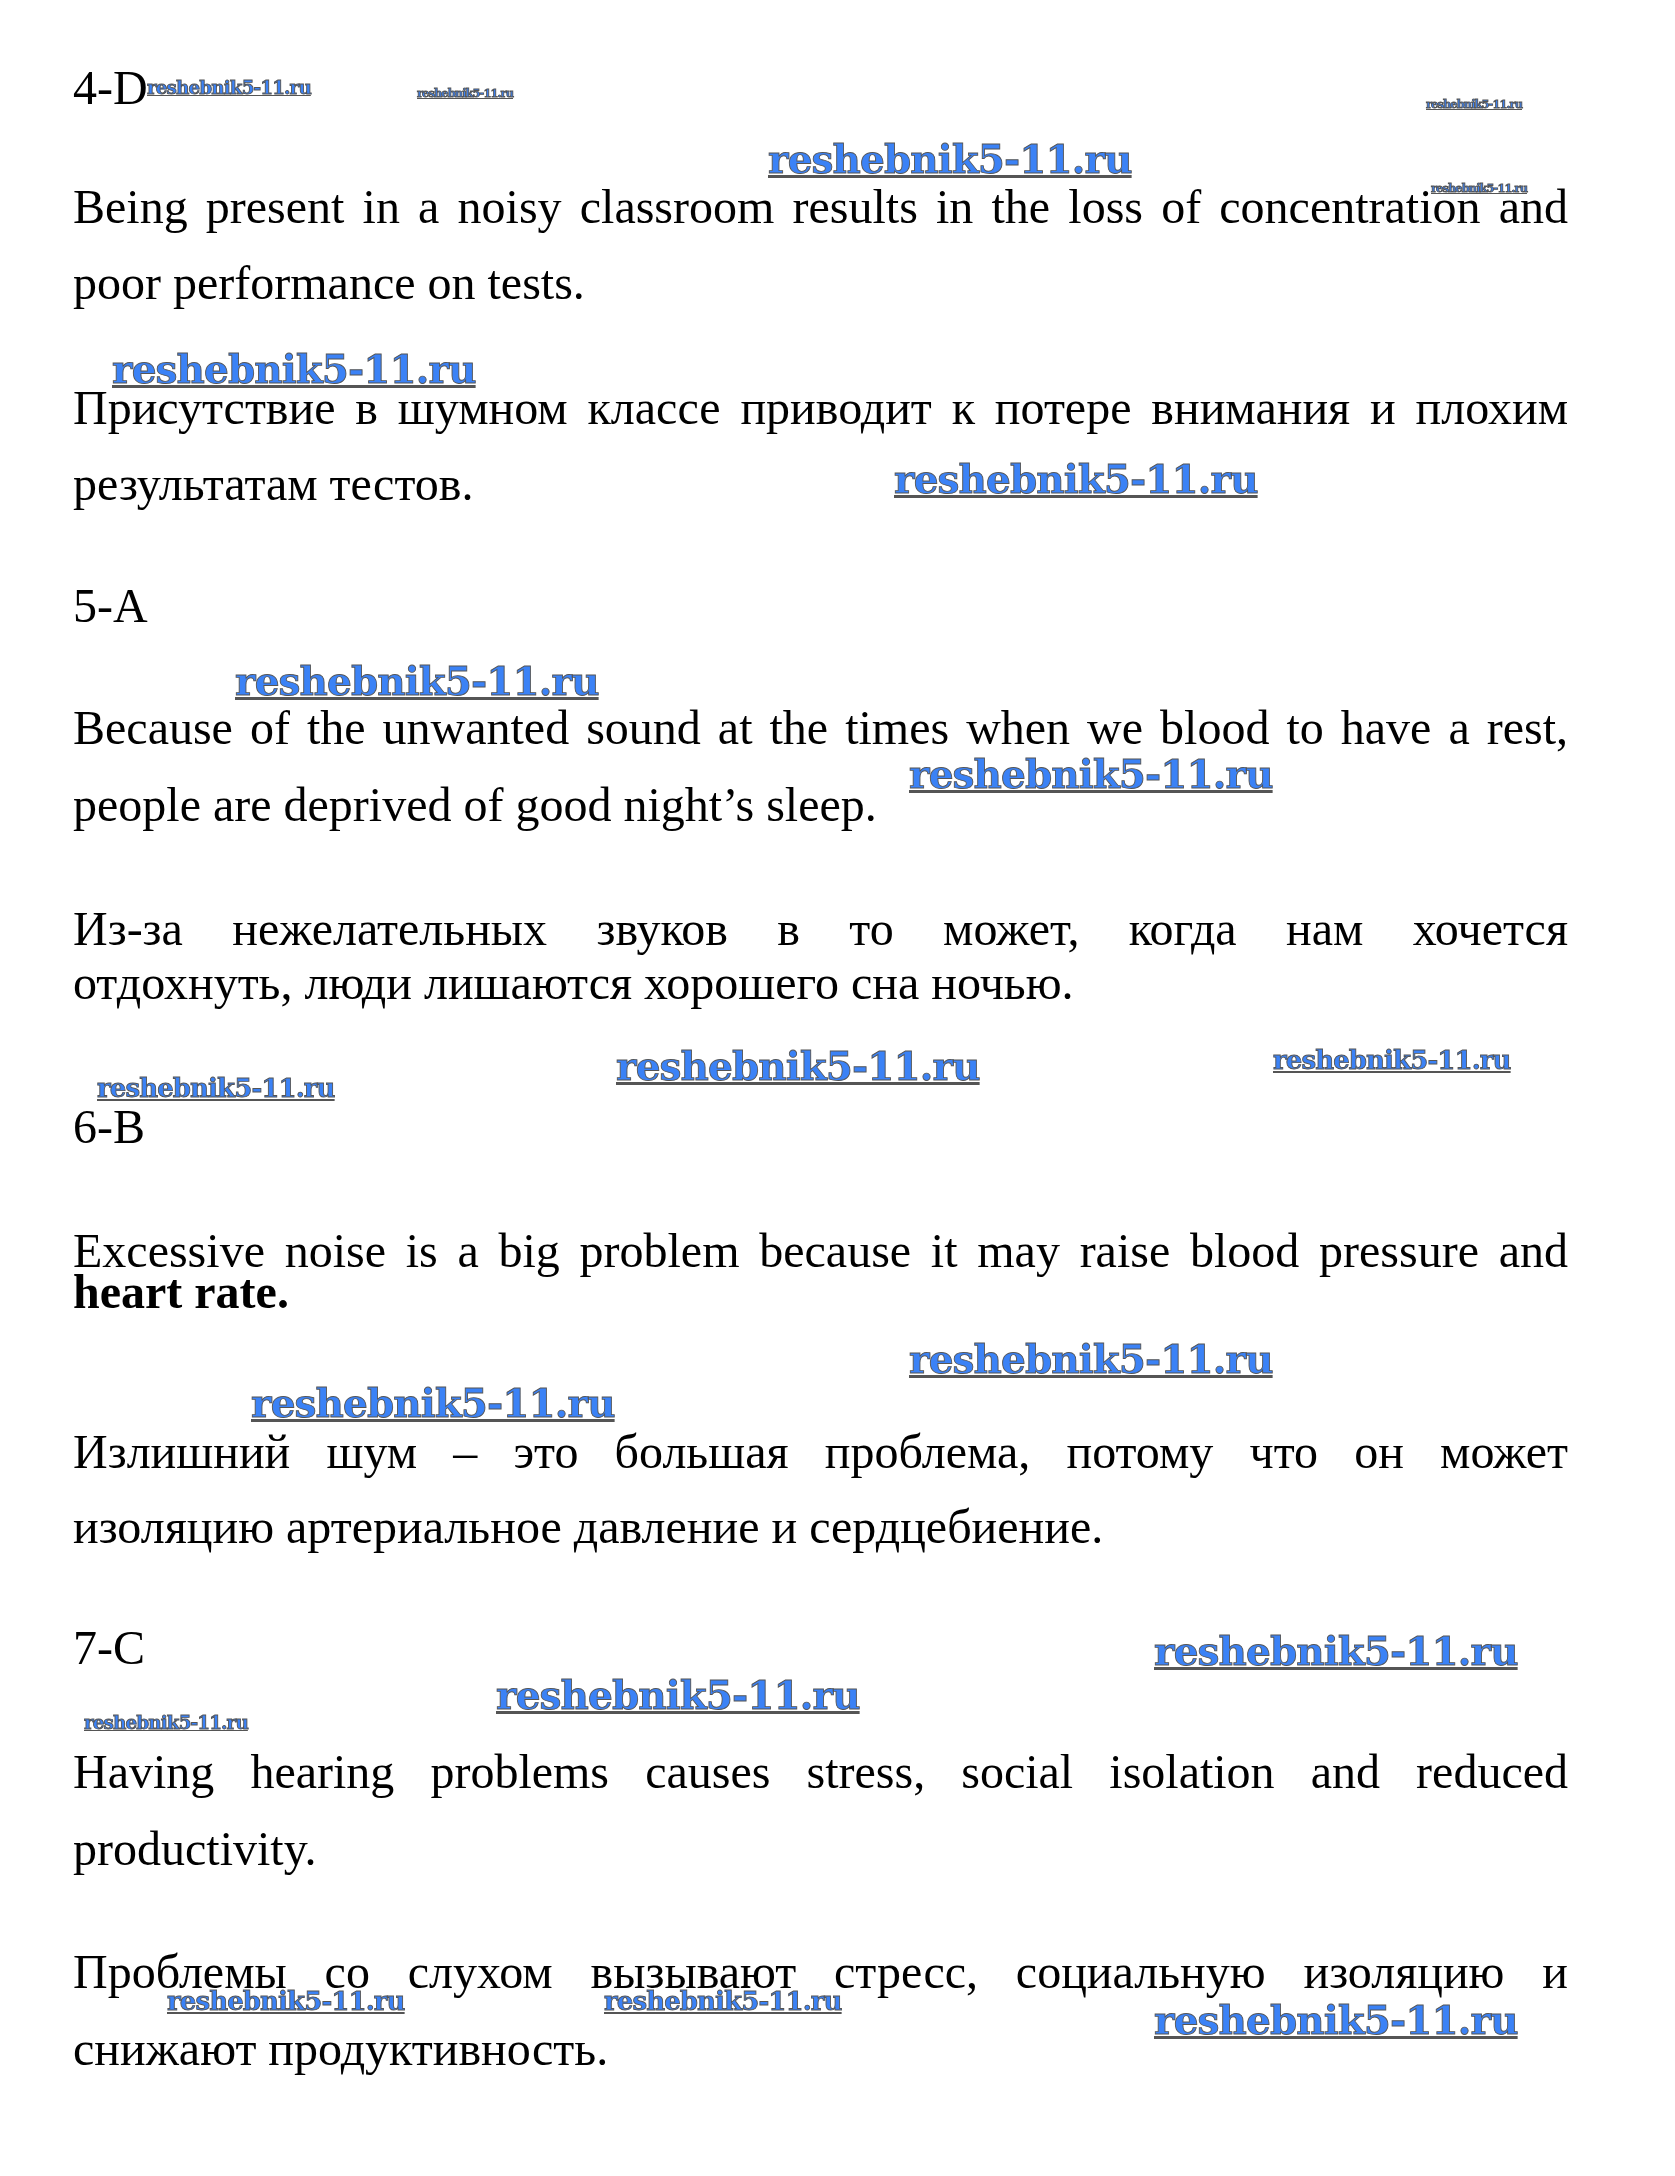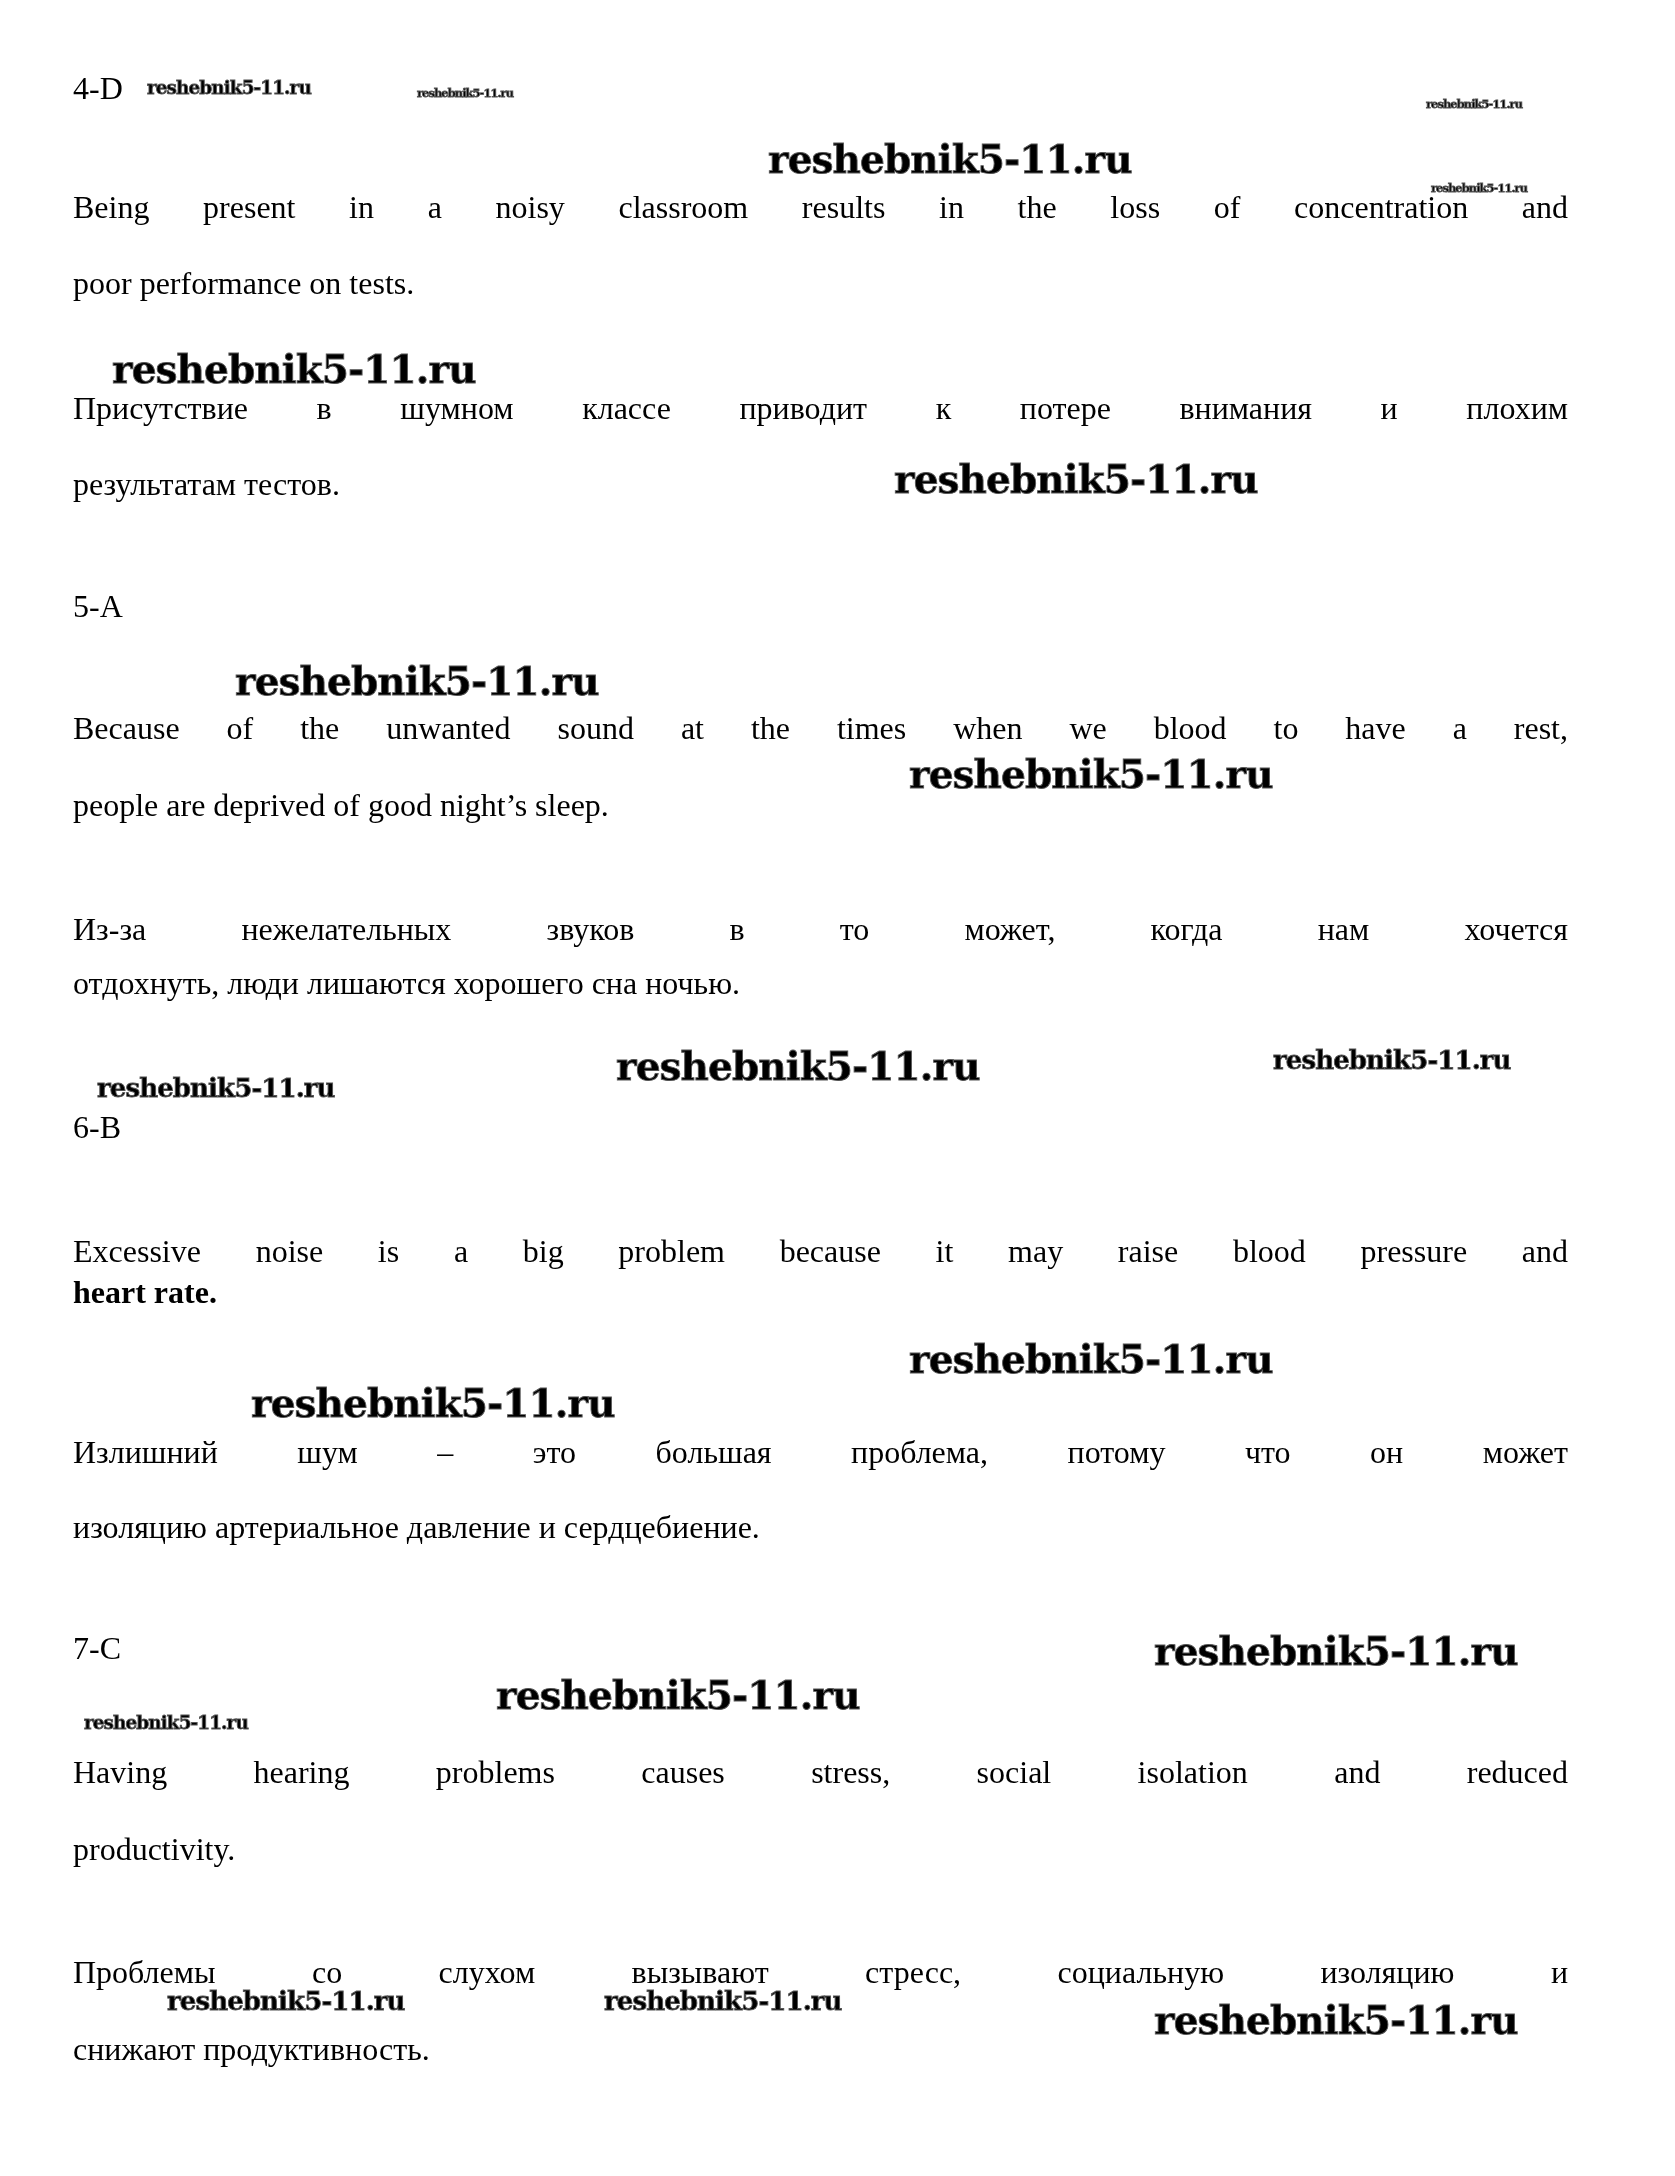--- a/index.html
+++ b/index.html
@@ -1,21 +1,21 @@
 <!DOCTYPE html>
 <html style="font-size:14px"><head>
 <meta charset="utf-8">
 <style>
   html, body { margin: 0; padding: 0; background: #ffffff; }
   body { width: 1676px; height: 2177px; position: relative; overflow: hidden;
          font-family: "Liberation Serif", "DejaVu Serif", serif; color: #000; }
-  .line { position: absolute; left: 73px; width: 1495px; font-size: 32px; line-height: 56px; white-space: nowrap; }
+  .line { position: absolute; left: 73px; width: 1495px; font-size: 48px; line-height: 56px; white-space: nowrap; }
   .just { text-align: justify; text-align-last: justify; }
-  .wm { position: absolute; font-family: "DejaVu Serif", serif; font-weight: bold; color: #000000;
-        -webkit-text-stroke: 0.9px #555; letter-spacing: -0.9px; white-space: nowrap; }
+  .wm { position: absolute; font-family: "DejaVu Serif", serif; font-weight: bold; color: #3b82f6;
+        -webkit-text-stroke: 0.9px #555; letter-spacing: -0.9px; white-space: nowrap; text-decoration: underline; }
   .wm-big { font-size: 39px; }
   .wm-med { font-size: 26px; }
   .wm-small { font-size: 18.4px; }
   .wm-tiny { font-size: 11.4px; }
 </style>
 </head>
 <body>
 
 <div class="line" style="top:60px;">4-D</div>
 <div class="line just" style="top:179px;">Being present in a noisy classroom results in the loss of concentration and</div>

